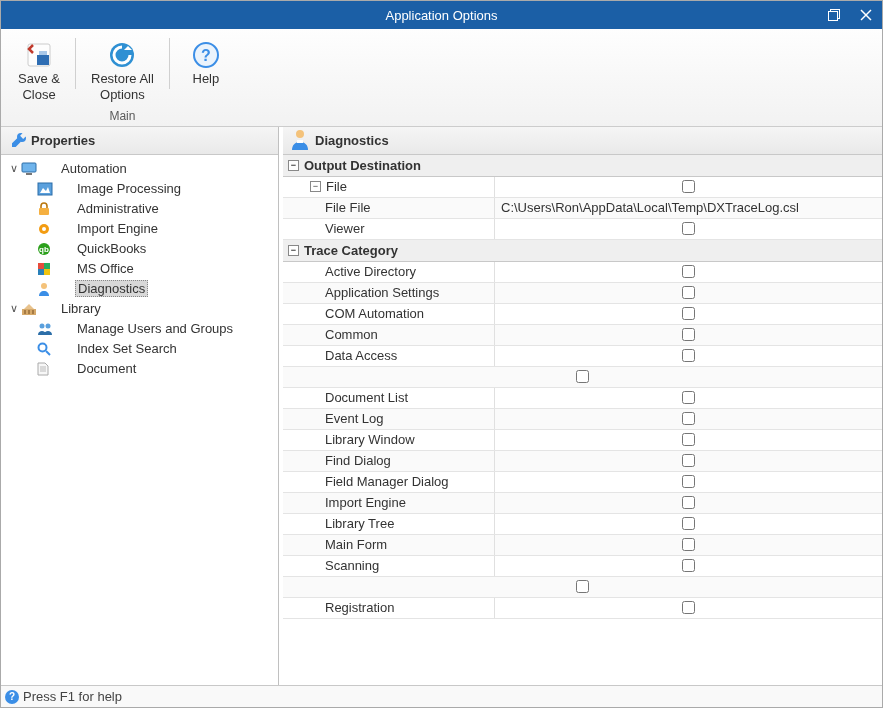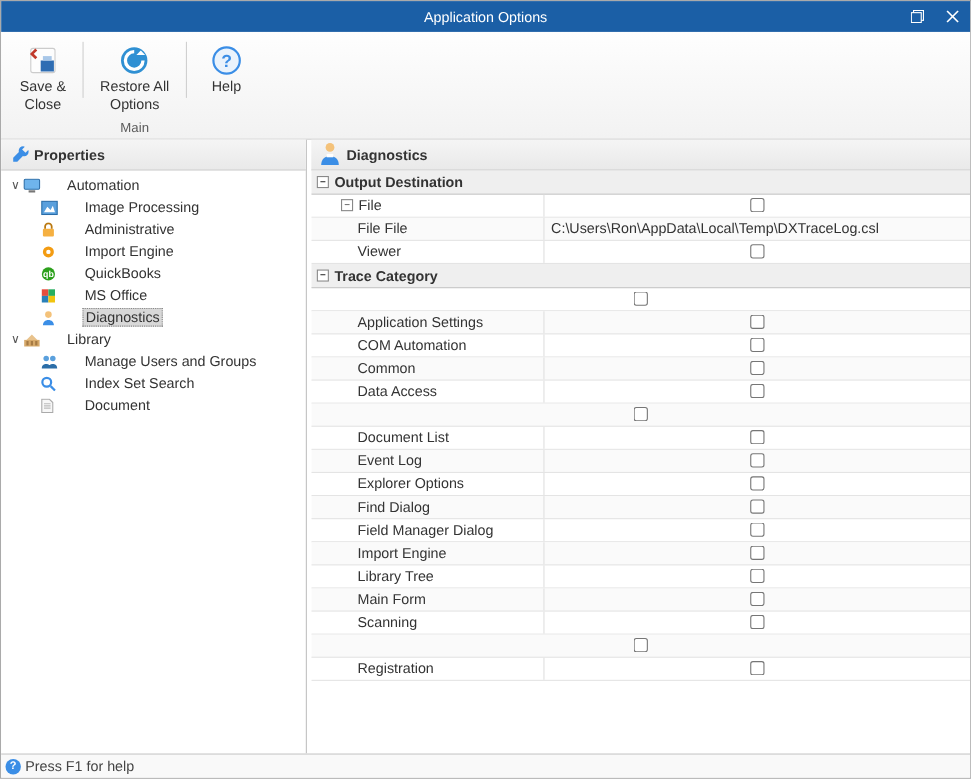--- a/index.html
+++ b/index.html
@@ -446,20 +446,21 @@
         <div class="gcell-val center">
             <input type="checkbox" style="">
           </div>
       </div>
 
       <div class="gcat">
         <span class="sqtoggle">−</span>
         <span>Trace Category</span>
       </div>
       <div class="grow">
+          <div class="gcell-name lv1" style="padding-left:42px">Active Directory</div>
           <div class="gcell-val center">
             <input type="checkbox" style="">
           </div>
         </div>
       <div class="grow">
           <div class="gcell-name lv1" style="padding-left:42px">Application Settings</div>
           <div class="gcell-val center">
             <input type="checkbox" style="">
           </div>
         </div>
@@ -492,21 +493,21 @@
             <input type="checkbox" style="">
           </div>
         </div>
       <div class="grow">
           <div class="gcell-name lv1" style="padding-left:42px">Event Log</div>
           <div class="gcell-val center">
             <input type="checkbox" style="">
           </div>
         </div>
       <div class="grow">
-          <div class="gcell-name lv1" style="padding-left:42px">Explorer Options</div>
+          <div class="gcell-name lv1" style="padding-left:42px">Library Window</div>
           <div class="gcell-val center">
             <input type="checkbox" style="">
           </div>
         </div>
       <div class="grow">
           <div class="gcell-name lv1" style="padding-left:42px">Find Dialog</div>
           <div class="gcell-val center">
             <input type="checkbox" style="">
           </div>
         </div>

